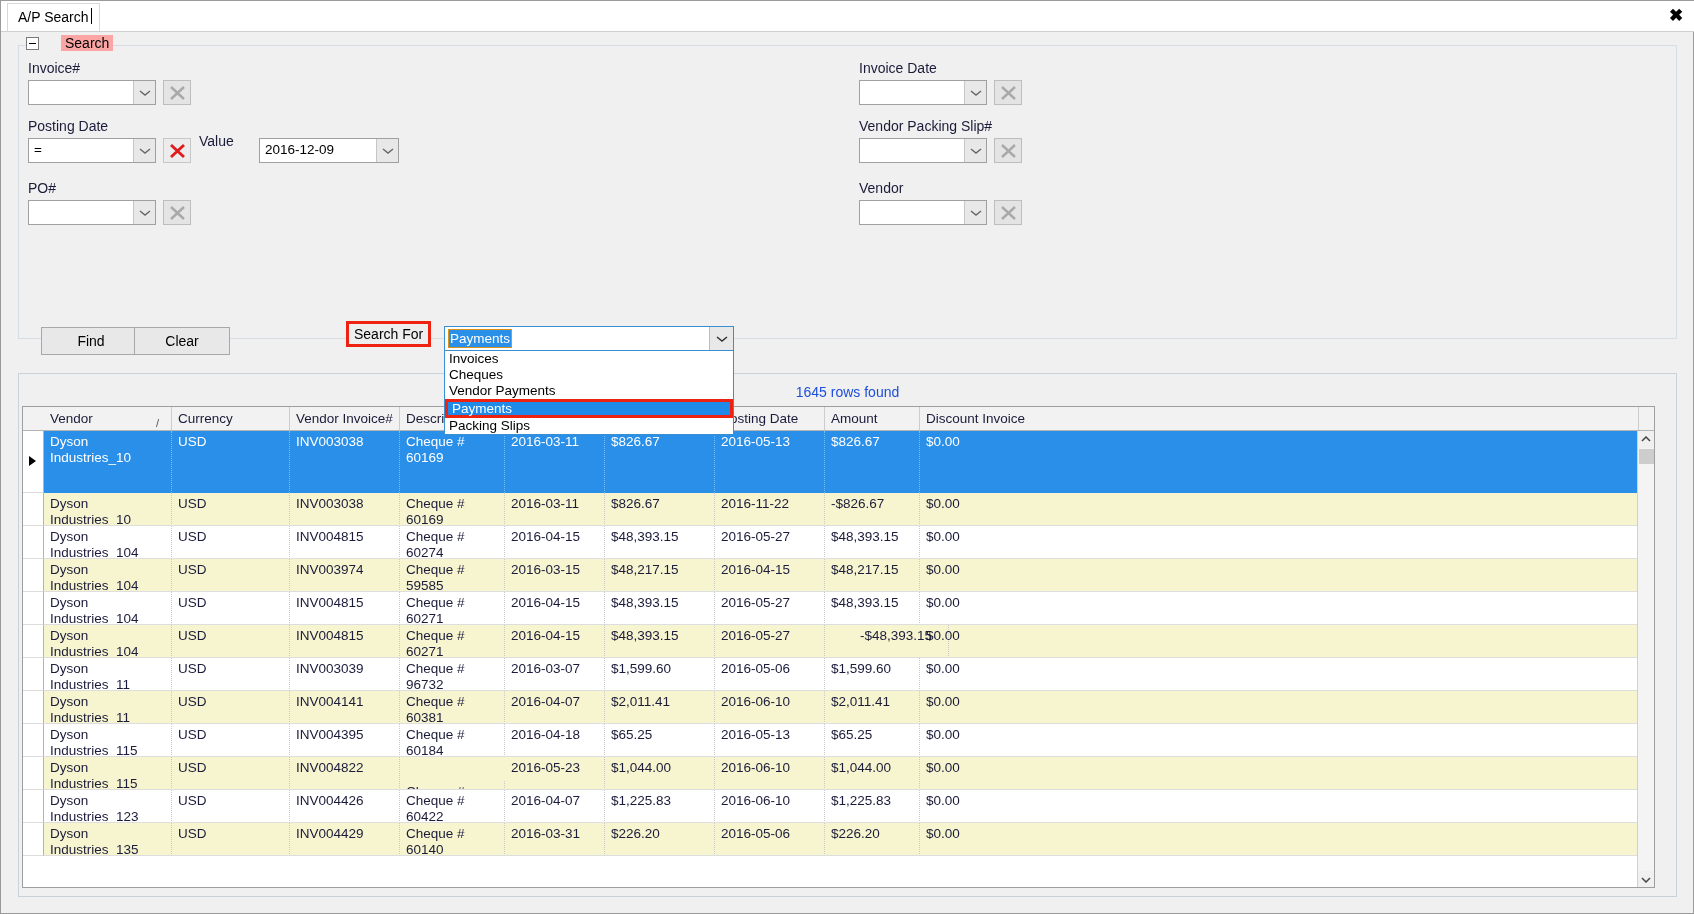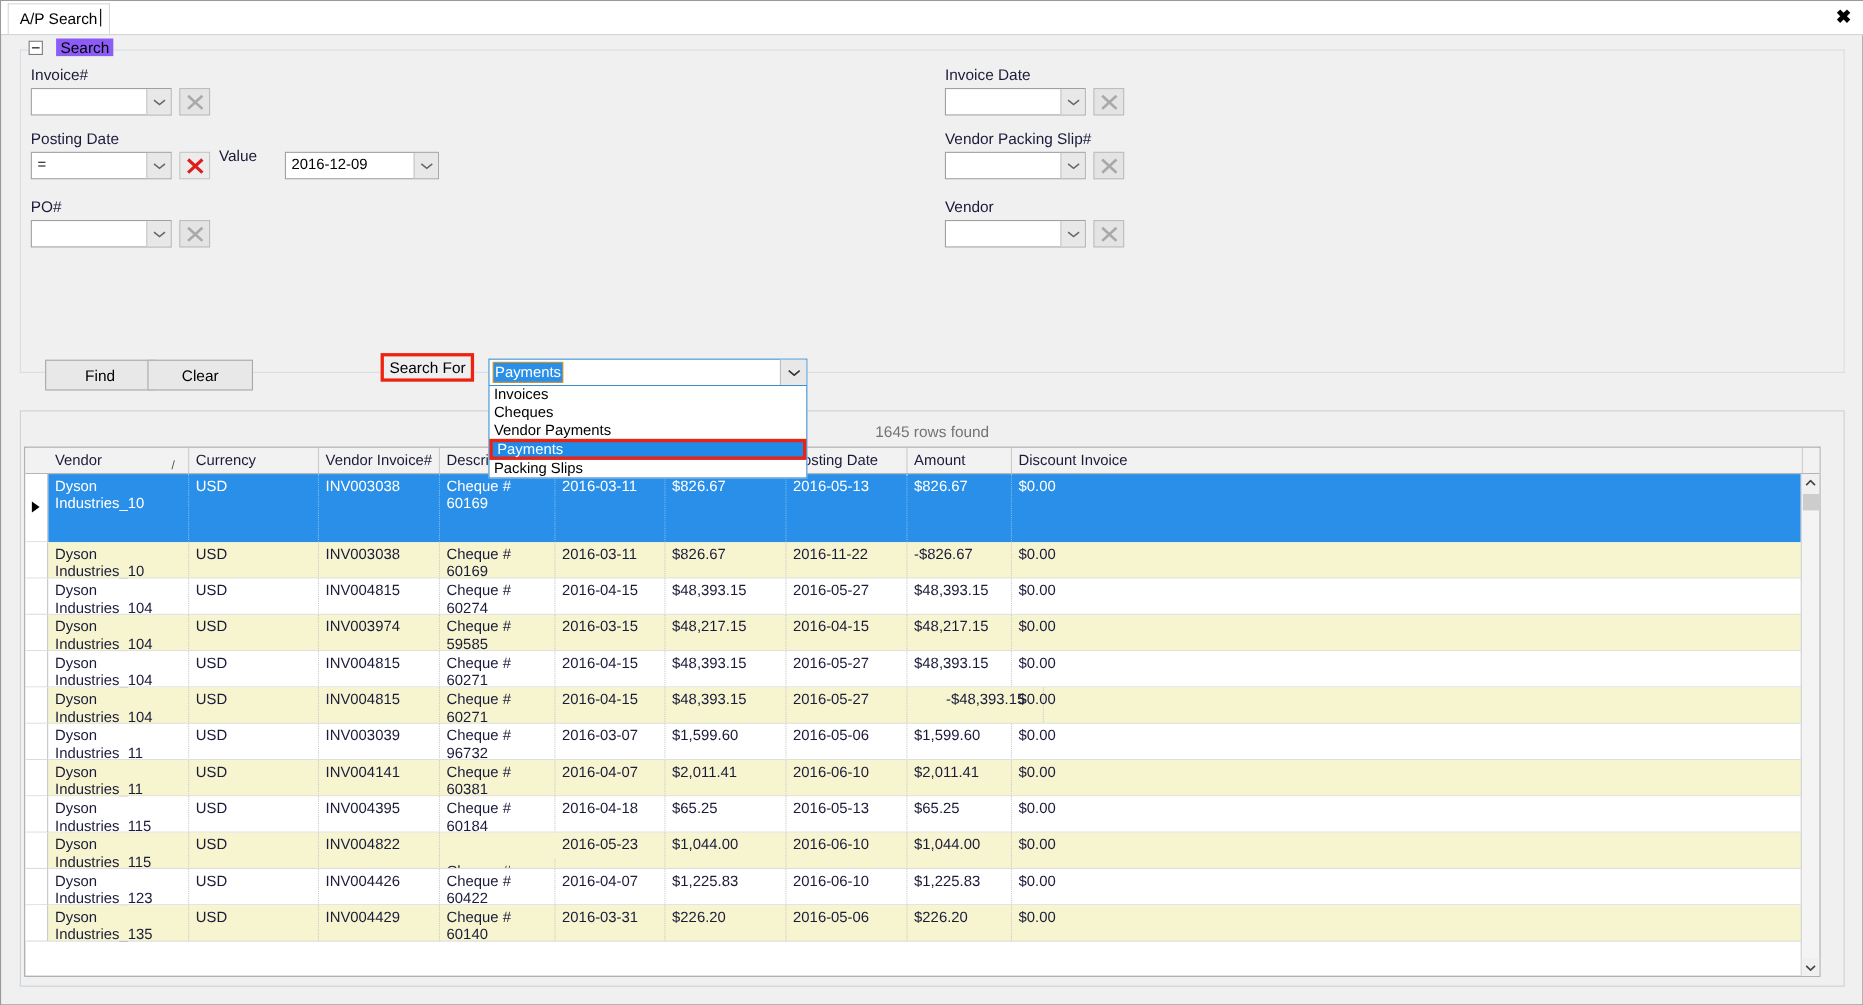--- a/index.html
+++ b/index.html
@@ -74,22 +74,22 @@
     background: #ffffff;
     box-sizing: border-box;
     cursor: pointer;
   }
   .gb-expander::before {
     content: ""; position: absolute;
     left: 2px; top: 5px; width: 7px; height: 1px;
     background: #000;
   }
   .gb-title {
-    position: absolute; left: 50px; top: 34px;
-    font-size: 14px; background: #8b5cf6;
+    position: absolute; left: 60px; top: 34px;
+    font-size: 14px; background: #fca5a5;
     padding: 0 4px;
   }
 
   
   .fld-label {
     position: absolute;
     font-size: 14px; color: #1b1b3a;
     white-space: nowrap;
   }
   .combo {
@@ -215,21 +215,21 @@
     border: 1px solid #c8d2da;
     box-sizing: border-box;
   }
   .rows-found {
     position: absolute;
     left: 17px; top: 379px;
     width: 1659px; height: 25px;
     line-height: 25px;
     text-align: center;
     font-size: 14px;
-    color: #737373;
+    color: #1d4ed8;
   }
 
   
   .grid {
     position: absolute;
     left: 21px; top: 405px;
     width: 1633px; height: 482px;
     background: #ffffff;
     border: 1px solid #9e9e9e;
     box-sizing: border-box;

